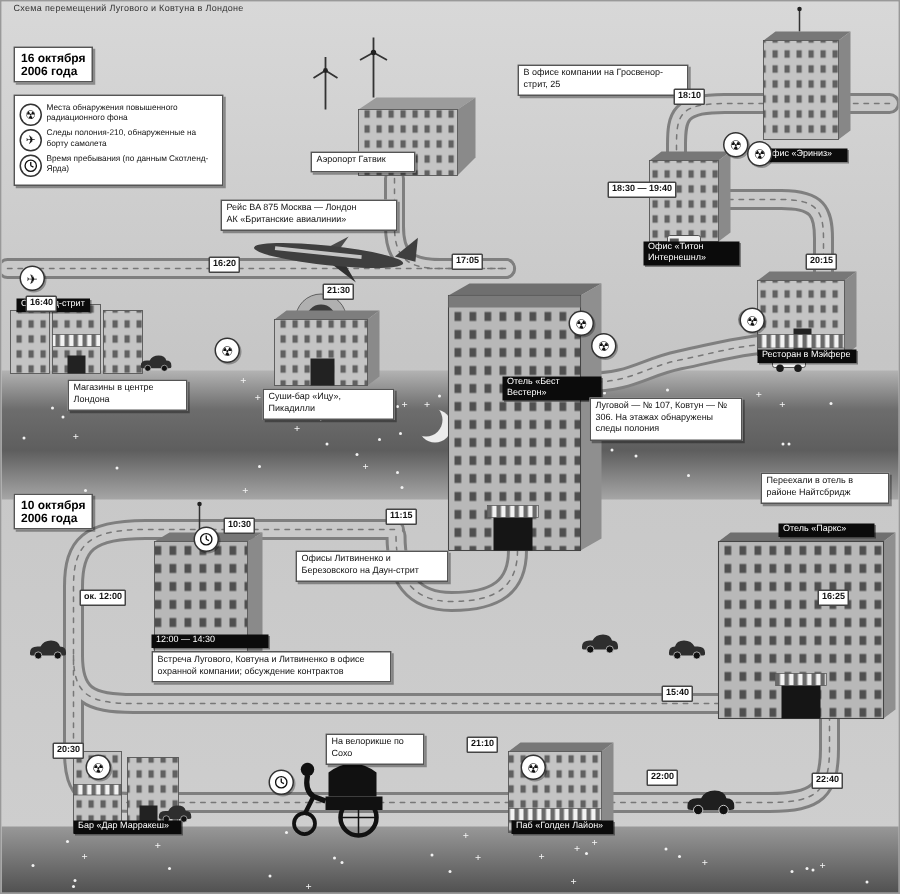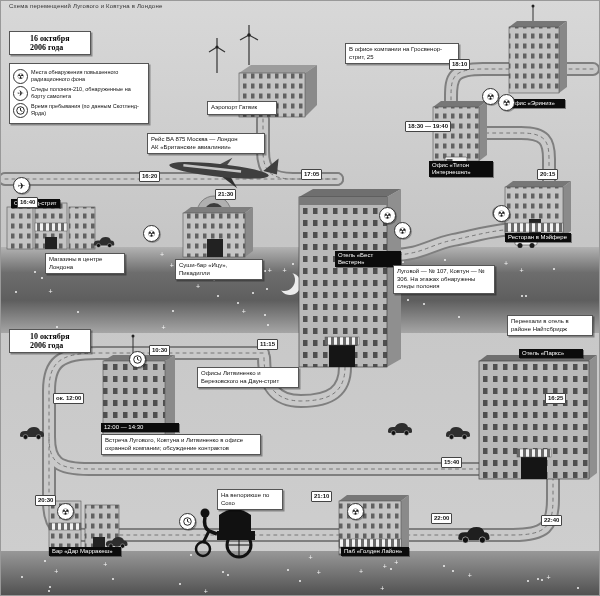--- a/index.html
+++ b/index.html
@@ -8,22 +8,22 @@
          font-family:"Liberation Sans",sans-serif;border:1px solid #999;box-sizing:border-box;}
   .band{position:absolute;left:0;width:600px;z-index:0;}
   .band-mid{top:246px;height:86px;background:linear-gradient(180deg,#b3b3b3,#6d6d6d 30%,#5e5e5e 62%,#a6a6a6);}
   .band-bot{top:550px;height:46px;background:linear-gradient(180deg,#989898,#4e4e4e);}
   .star-dot{position:absolute;width:2px;height:2px;background:#f2f2f2;border-radius:50%;}
   .star-plus{position:absolute;color:#f5f5f5;font-size:7px;line-height:1;}
   .moon{position:absolute;left:272px;top:268px;width:22px;height:22px;border-radius:50%;
         box-shadow:6px 4px 0 0 #ececec;z-index:0;}
   svg.scene{position:absolute;left:0;top:0;z-index:1;}
   .title{position:absolute;left:8px;top:2px;font-size:6px;color:#333;z-index:2;letter-spacing:.2px;}
-  .datebox{position:absolute;z-index:2;background:#fff;border:1px solid #555;padding:2px 20px;
-           font-size:8px;font-weight:bold;line-height:1.15;box-shadow:1.5px 1.5px 0 rgba(0,0,0,.35);font-family:Liberation Serif, serif;}
+  .datebox{position:absolute;z-index:2;background:#fff;border:1px solid #555;padding:2px 4px;
+           font-size:8px;font-weight:bold;line-height:1.15;box-shadow:1.5px 1.5px 0 rgba(0,0,0,.35);}
   .legend{position:absolute;z-index:2;left:8px;top:62px;width:132px;background:#fff;border:1px solid #555;
           padding:3px;box-shadow:1.5px 1.5px 0 rgba(0,0,0,.35);}
   .legend-row{display:flex;align-items:flex-start;gap:3px;margin:2px 0;}
   .legend-icon{flex:0 0 13px;width:13px;height:13px;border-radius:50%;border:1px solid #333;
                display:flex;align-items:center;justify-content:center;font-size:8px;background:#fff;color:#111;}
   .legend-text{font-size:5.5px;line-height:1.2;color:#111;}
   .note{position:absolute;z-index:2;background:#fff;border:1px solid #555;
         box-shadow:1.5px 1.5px 0 rgba(0,0,0,.35);font-size:6px;line-height:1.25;padding:2px 3px;color:#111;}
   .black-label{position:absolute;z-index:2;background:#0b0b0b;color:#fff;font-size:6px;line-height:1.2;
         padding:1px 3px;box-shadow:1px 1px 0 rgba(0,0,0,.4);}

